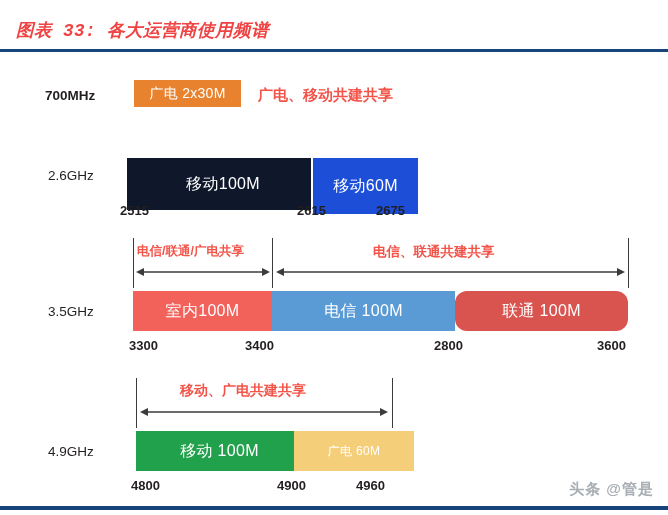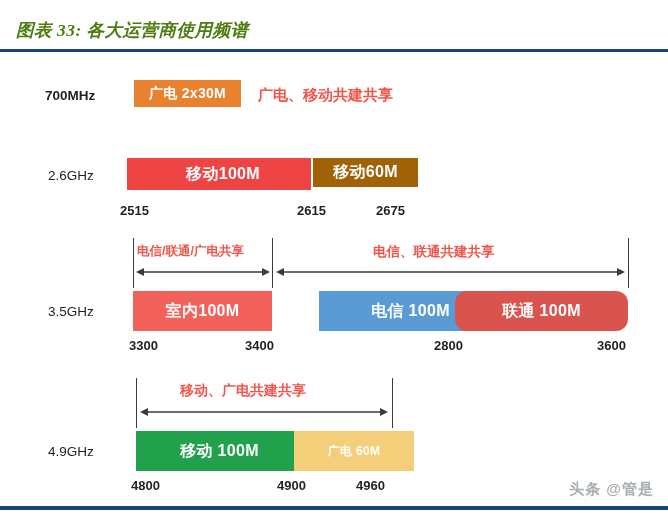--- a/index.html
+++ b/index.html
@@ -14,25 +14,25 @@
     overflow: hidden;
     font-family: "Liberation Sans", "DejaVu Sans", sans-serif;
     -webkit-font-smoothing: antialiased;
   }
 
   
   #figure-title {
     position: absolute;
     left: 16px;
     top: 18px;
-    font-family: Liberation Serif, serif;
+    font-family: Liberation Mono, monospace;
     font-style: italic;
     font-weight: bold;
     font-size: 17.5px;
-    color: #4d7c0f;
+    color: #ef4444;
     letter-spacing: 0.5px;
     white-space: nowrap;
   }
   #title-rule {
     position: absolute;
     left: 0;
     top: 49px;
     width: 668px;
     height: 3px;
     background: #17457B;
@@ -55,21 +55,21 @@
   }
   .row-label.bold { font-weight: bold; }
 
   .band {
     position: absolute;
     box-sizing: border-box;
     display: flex;
     align-items: center;
     justify-content: center;
     color: #ffffff;
-    font-weight: bold;
+    font-weight: normal;
     white-space: nowrap;
     letter-spacing: 0.3px;
     text-align: center;
   }
 
   .tick-label {
     position: absolute;
     font-size: 13px;
     font-weight: bold;
     color: #231f20;
@@ -115,23 +115,23 @@
 <div id="bottom-rule"></div>
 
 <div class="row-label bold" style="left:45px; top:88px;">700MHz</div>
 
 <div class="band" style="left:134px; top:80px; width:107px; height:27px; font-size:14px; background:#E8822E;">广电 2x30M</div>
 
 <div class="share-note" style="left:258px; top:86px; font-size:15px;">广电、移动共建共享</div>
 
 <div class="row-label" style="left:48px; top:168px;">2.6GHz</div>
 
-<div class="band" style="left:127px; top:158px; width:184px; height:32px; font-size:16px; background:#ef4444;padding-left:8px;">移动100M</div>
+<div class="band" style="left:127px; top:158px; width:184px; height:52px; font-size:16px; background:#0f172a;padding-left:8px;">移动100M</div>
 
-<div class="band" style="left:313px; top:158px; width:105px; height:29px; font-size:16px; background:#a16207;">移动60M</div>
+<div class="band" style="left:313px; top:158px; width:105px; height:56px; font-size:16px; background:#1d4ed8;">移动60M</div>
 
 <div class="tick-label" style="left:120px; top:203px;">2515</div>
 <div class="tick-label" style="left:297px; top:203px;">2615</div>
 <div class="tick-label" style="left:376px; top:203px;">2675</div>
 
 <div class="row-label" style="left:48px; top:304px;">3.5GHz</div>
 
 <div class="vline" style="left:133px; top:238px; height:50px;"></div>
 <div class="vline" style="left:272px; top:238px; height:50px;"></div>
 <div class="vline" style="left:628px; top:238px; height:50px;"></div>
@@ -147,21 +147,21 @@
 </svg>
 
 <svg class="arrow-svg" style="left:276px; top:265px;" width="349" height="14">
   <line x1="6" y1="7" x2="343" y2="7" stroke="#3b3b3b" stroke-width="1.4"></line>
   <polygon points="0,7 8,3 8,11" fill="#3b3b3b"></polygon>
   <polygon points="349,7 341,3 341,11" fill="#3b3b3b"></polygon>
 </svg>
 
 <div class="band" style="left:133px; top:291px; width:139px; height:40px; font-size:16px; background:#F2615A;">室内100M</div>
 
-<div class="band" style="left:272px; top:291px; width:183px; height:40px; font-size:16px; background:#5B9BD5;margin-left:47px;">电信 100M</div>
+<div class="band" style="left:272px; top:291px; width:183px; height:40px; font-size:16px; background:#5B9BD5;">电信 100M</div>
 
 <div class="band" style="left:455px; top:291px; width:173px; height:40px; font-size:16px; background:#D9534F;border-radius:12px;">联通 100M</div>
 
 <div class="tick-label" style="left:129px; top:338px;">3300</div>
 <div class="tick-label" style="left:245px; top:338px;">3400</div>
 <div class="tick-label" style="left:434px; top:338px;">2800</div>
 <div class="tick-label" style="left:597px; top:338px;">3600</div>
 
 <div class="row-label" style="left:48px; top:444px;">4.9GHz</div>
 

